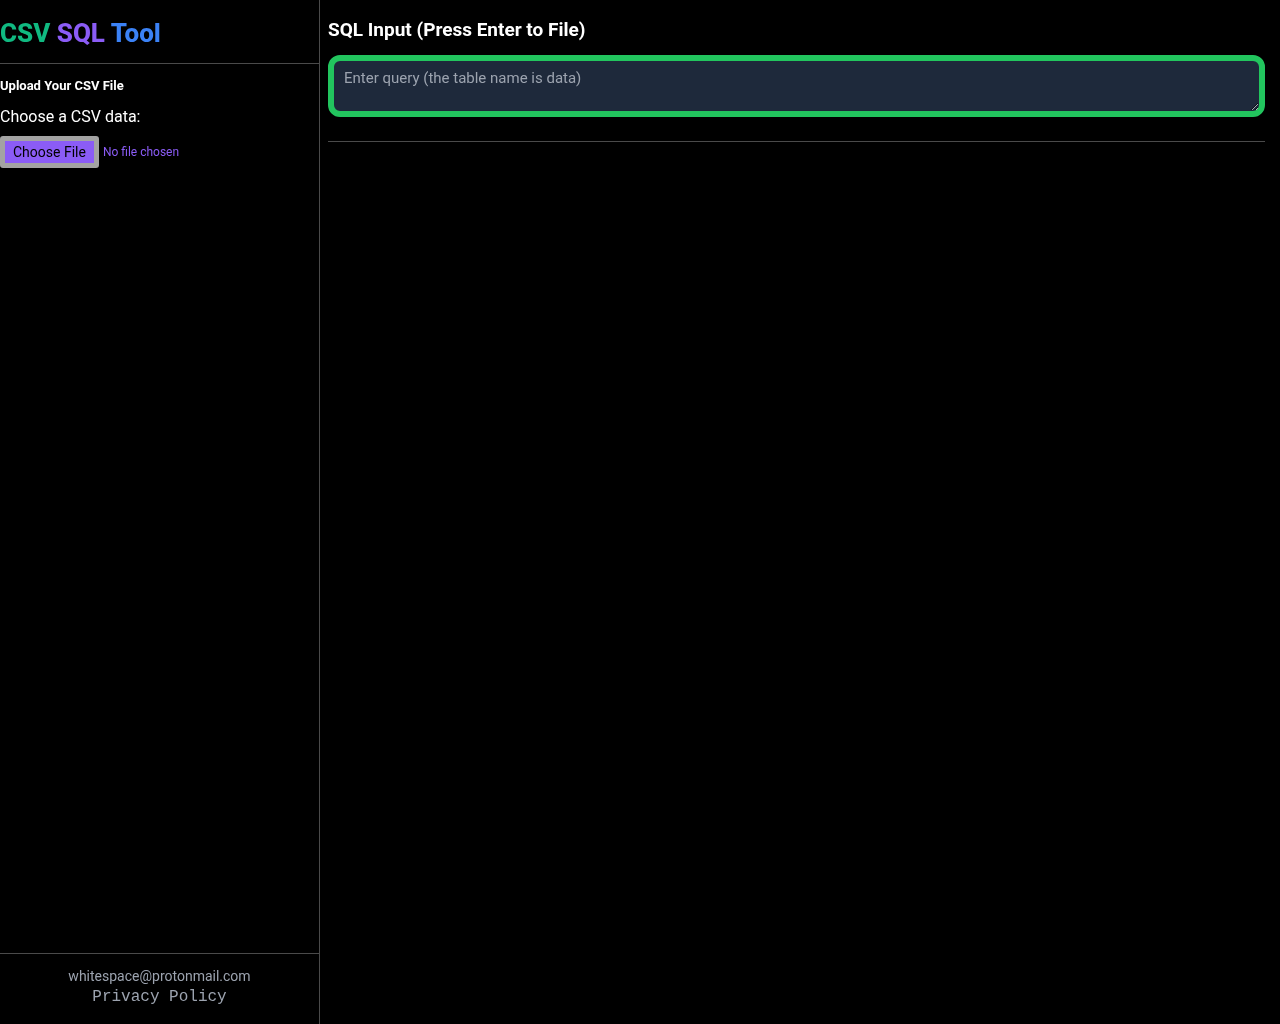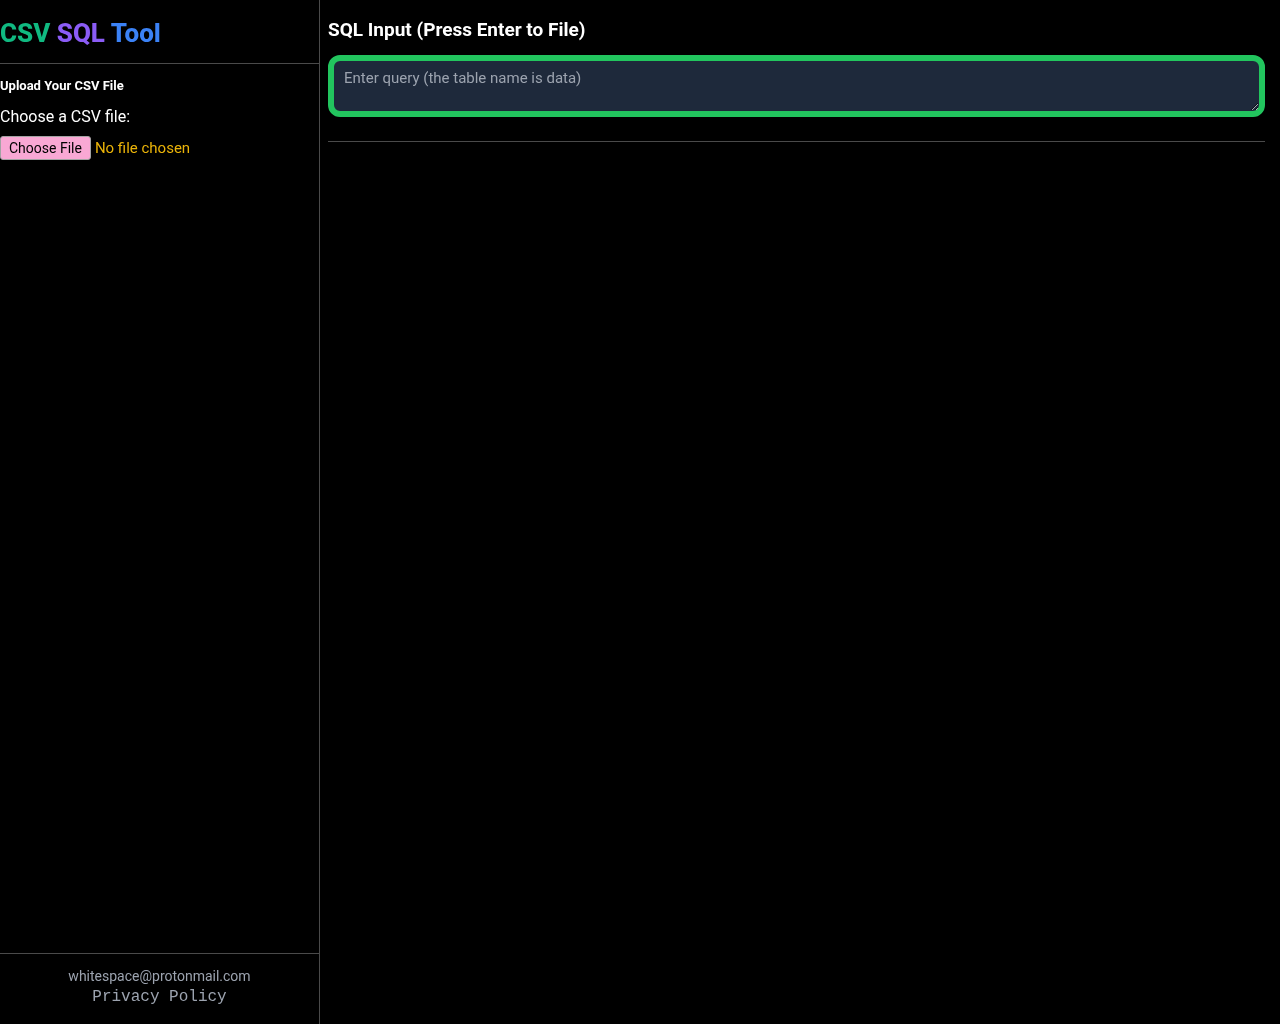--- a/index.html
+++ b/index.html
@@ -69,32 +69,32 @@
       font-size: 16px;
       display: block;
       margin-bottom: 10px;
     }
     .file-input-row {
       display: flex;
       align-items: center;
       gap: 4px;
     }
     .file-button {
-      background-color: #f9a8d4;
+      background-color: #8b5cf6;
       color: #000000;
-      border: 1px solid #a3a3a3;
+      border: 5px solid #a3a3a3;
       border-radius: 3px;
       padding: 3px 8px;
       font-size: 14px;
       font-family: inherit;
       cursor: pointer;
     }
     .file-status {
-      font-size: 15px;
-      color: #eab308;
+      font-size: 12px;
+      color: #8b5cf6;
     }
     .sidebar-footer {
       border-top: 1px solid #4a4a4a;
       padding-top: 14px;
       text-align: center;
     }
     .footer-email {
       font-size: 14px;
       color: #9ca3af;
       margin-bottom: 4px;
@@ -146,21 +146,21 @@
 
 <div class="sidebar">
   <div class="sidebar-top">
     <h1 class="app-title">
       <span class="title-csv">CSV</span>
       <span class="title-sql">SQL</span>
       <span class="title-tool">Tool</span>
     </h1>
     <hr class="sidebar-hr">
     <h2 class="upload-heading">Upload Your CSV File</h2>
-    <label class="choose-label">Choose a CSV file:</label>
+    <label class="choose-label">Choose a CSV data:</label>
     <div class="file-input-row">
       <button class="file-button">Choose File</button>
       <span class="file-status">No file chosen</span>
     </div>
   </div>
   <div class="sidebar-footer">
     <div class="footer-email">whitespace@protonmail.com</div>
     <div class="footer-privacy">Privacy Policy</div>
   </div>
 </div>

